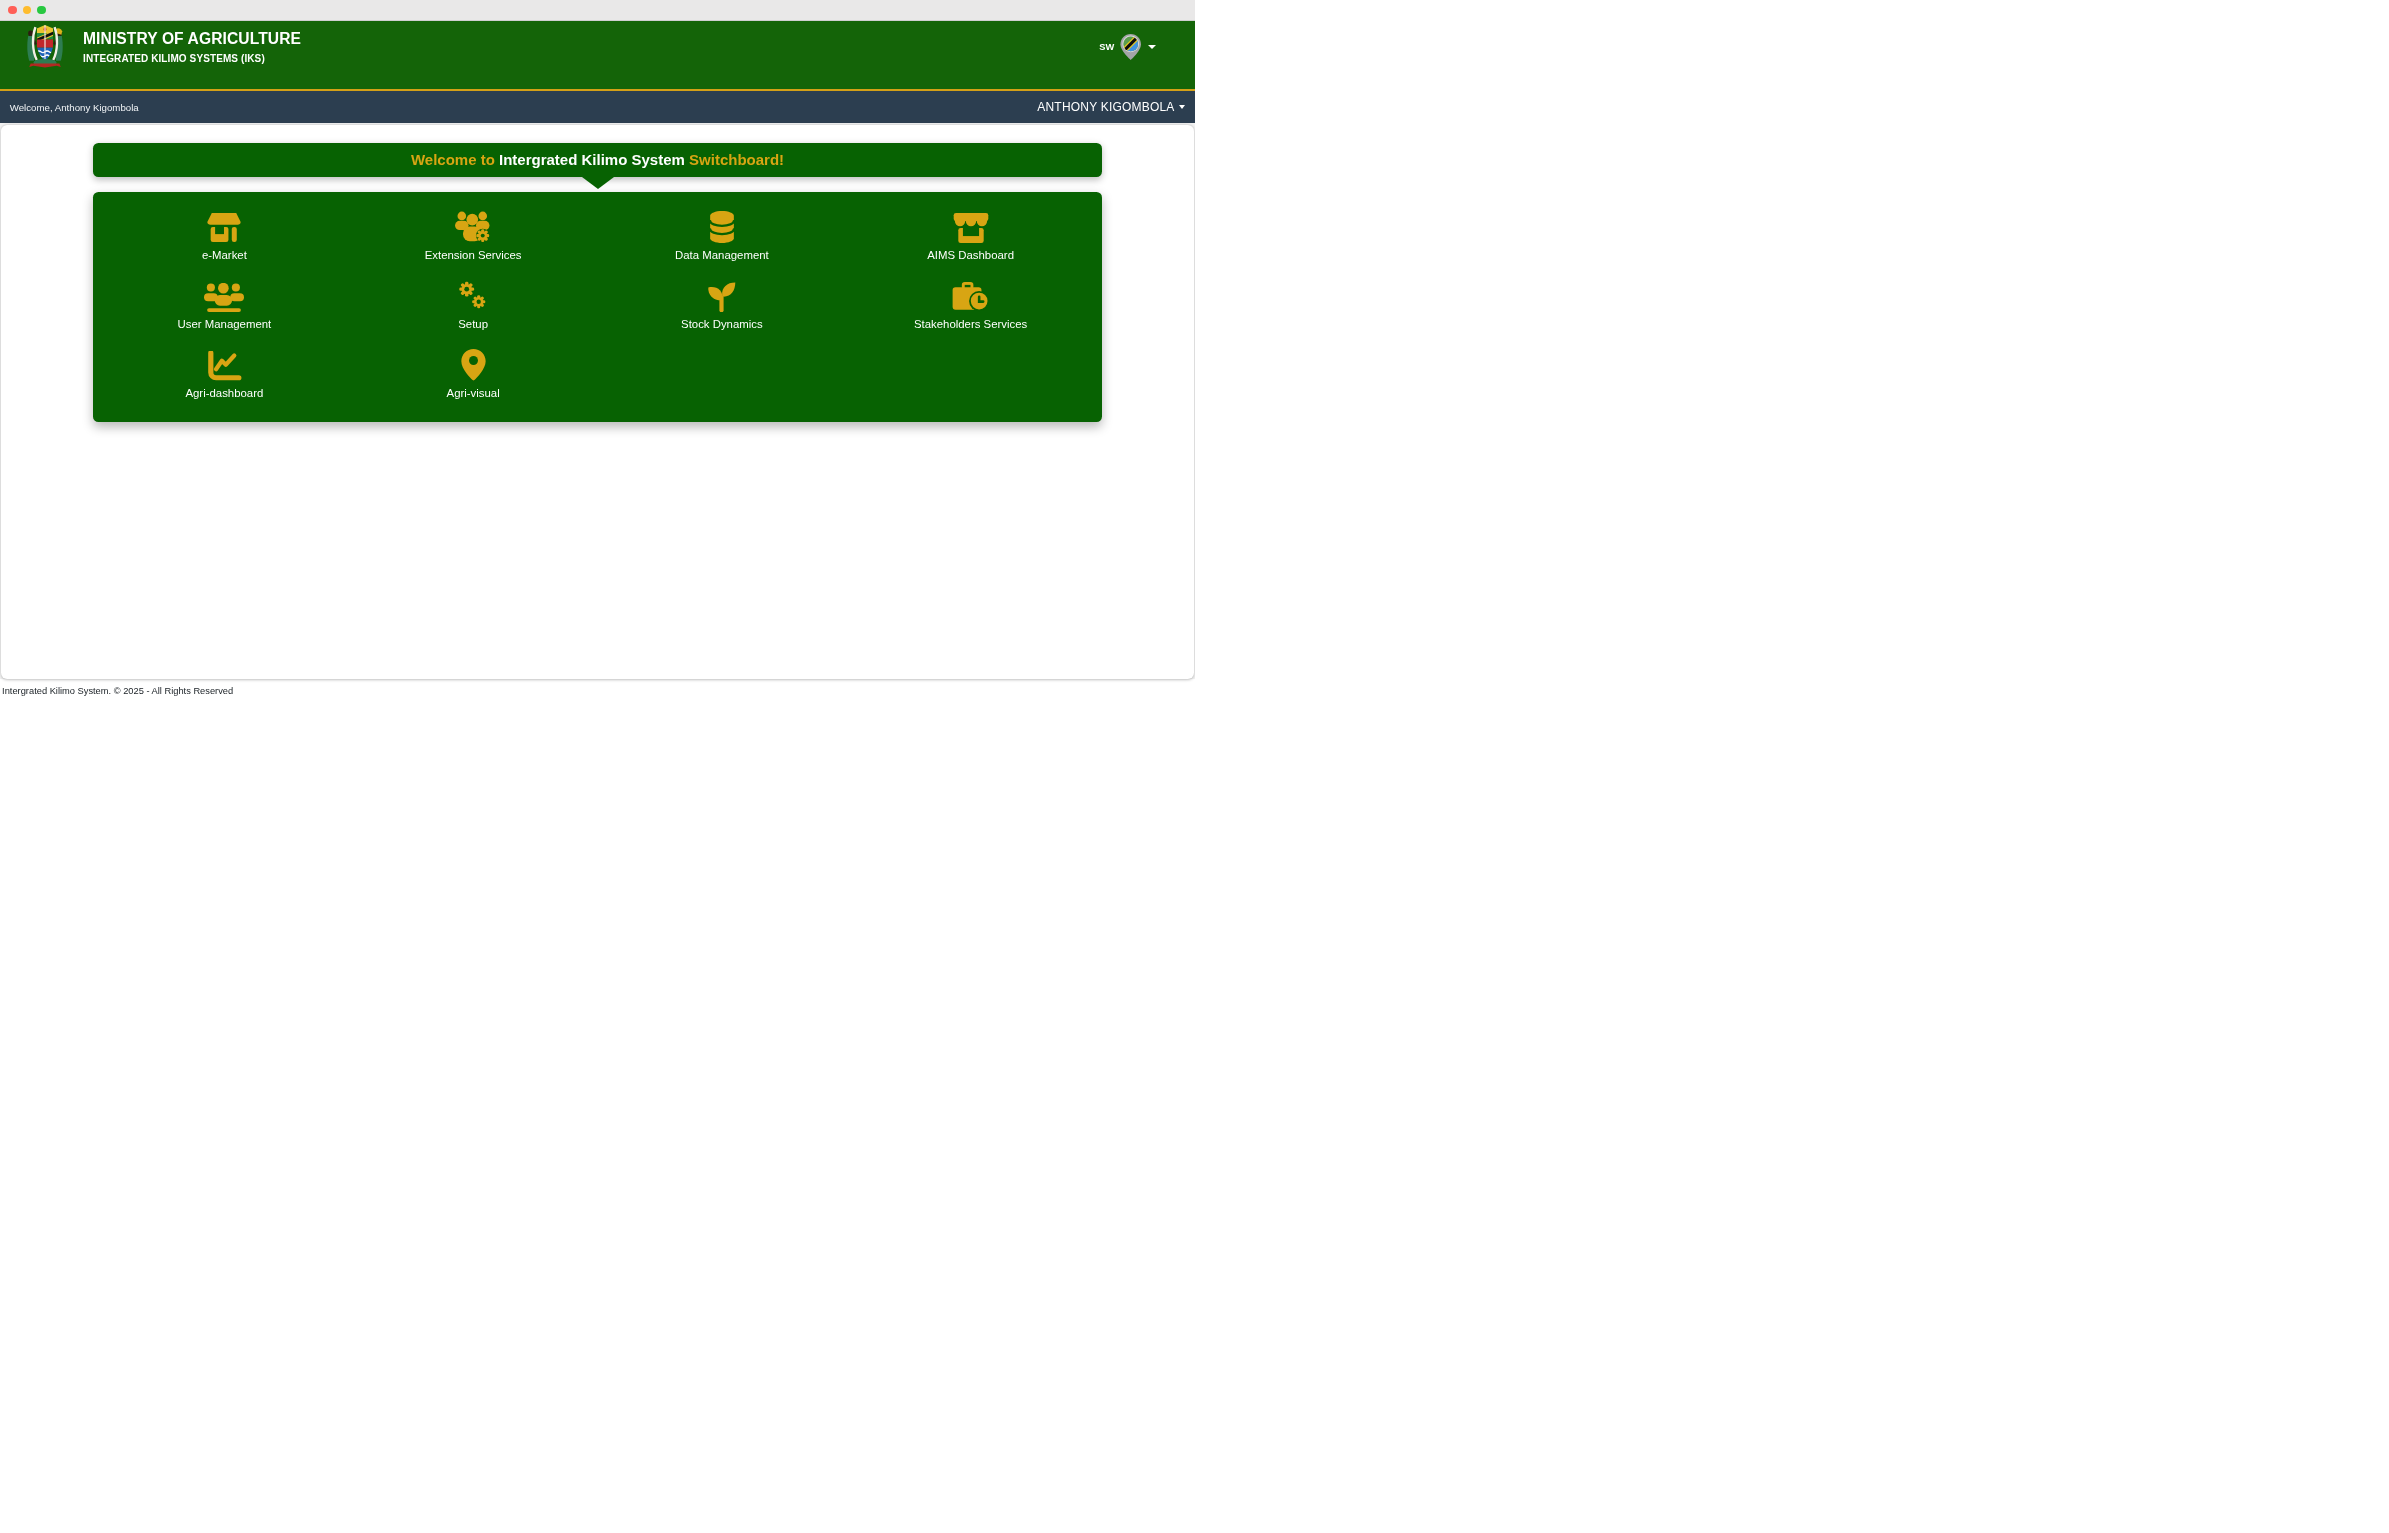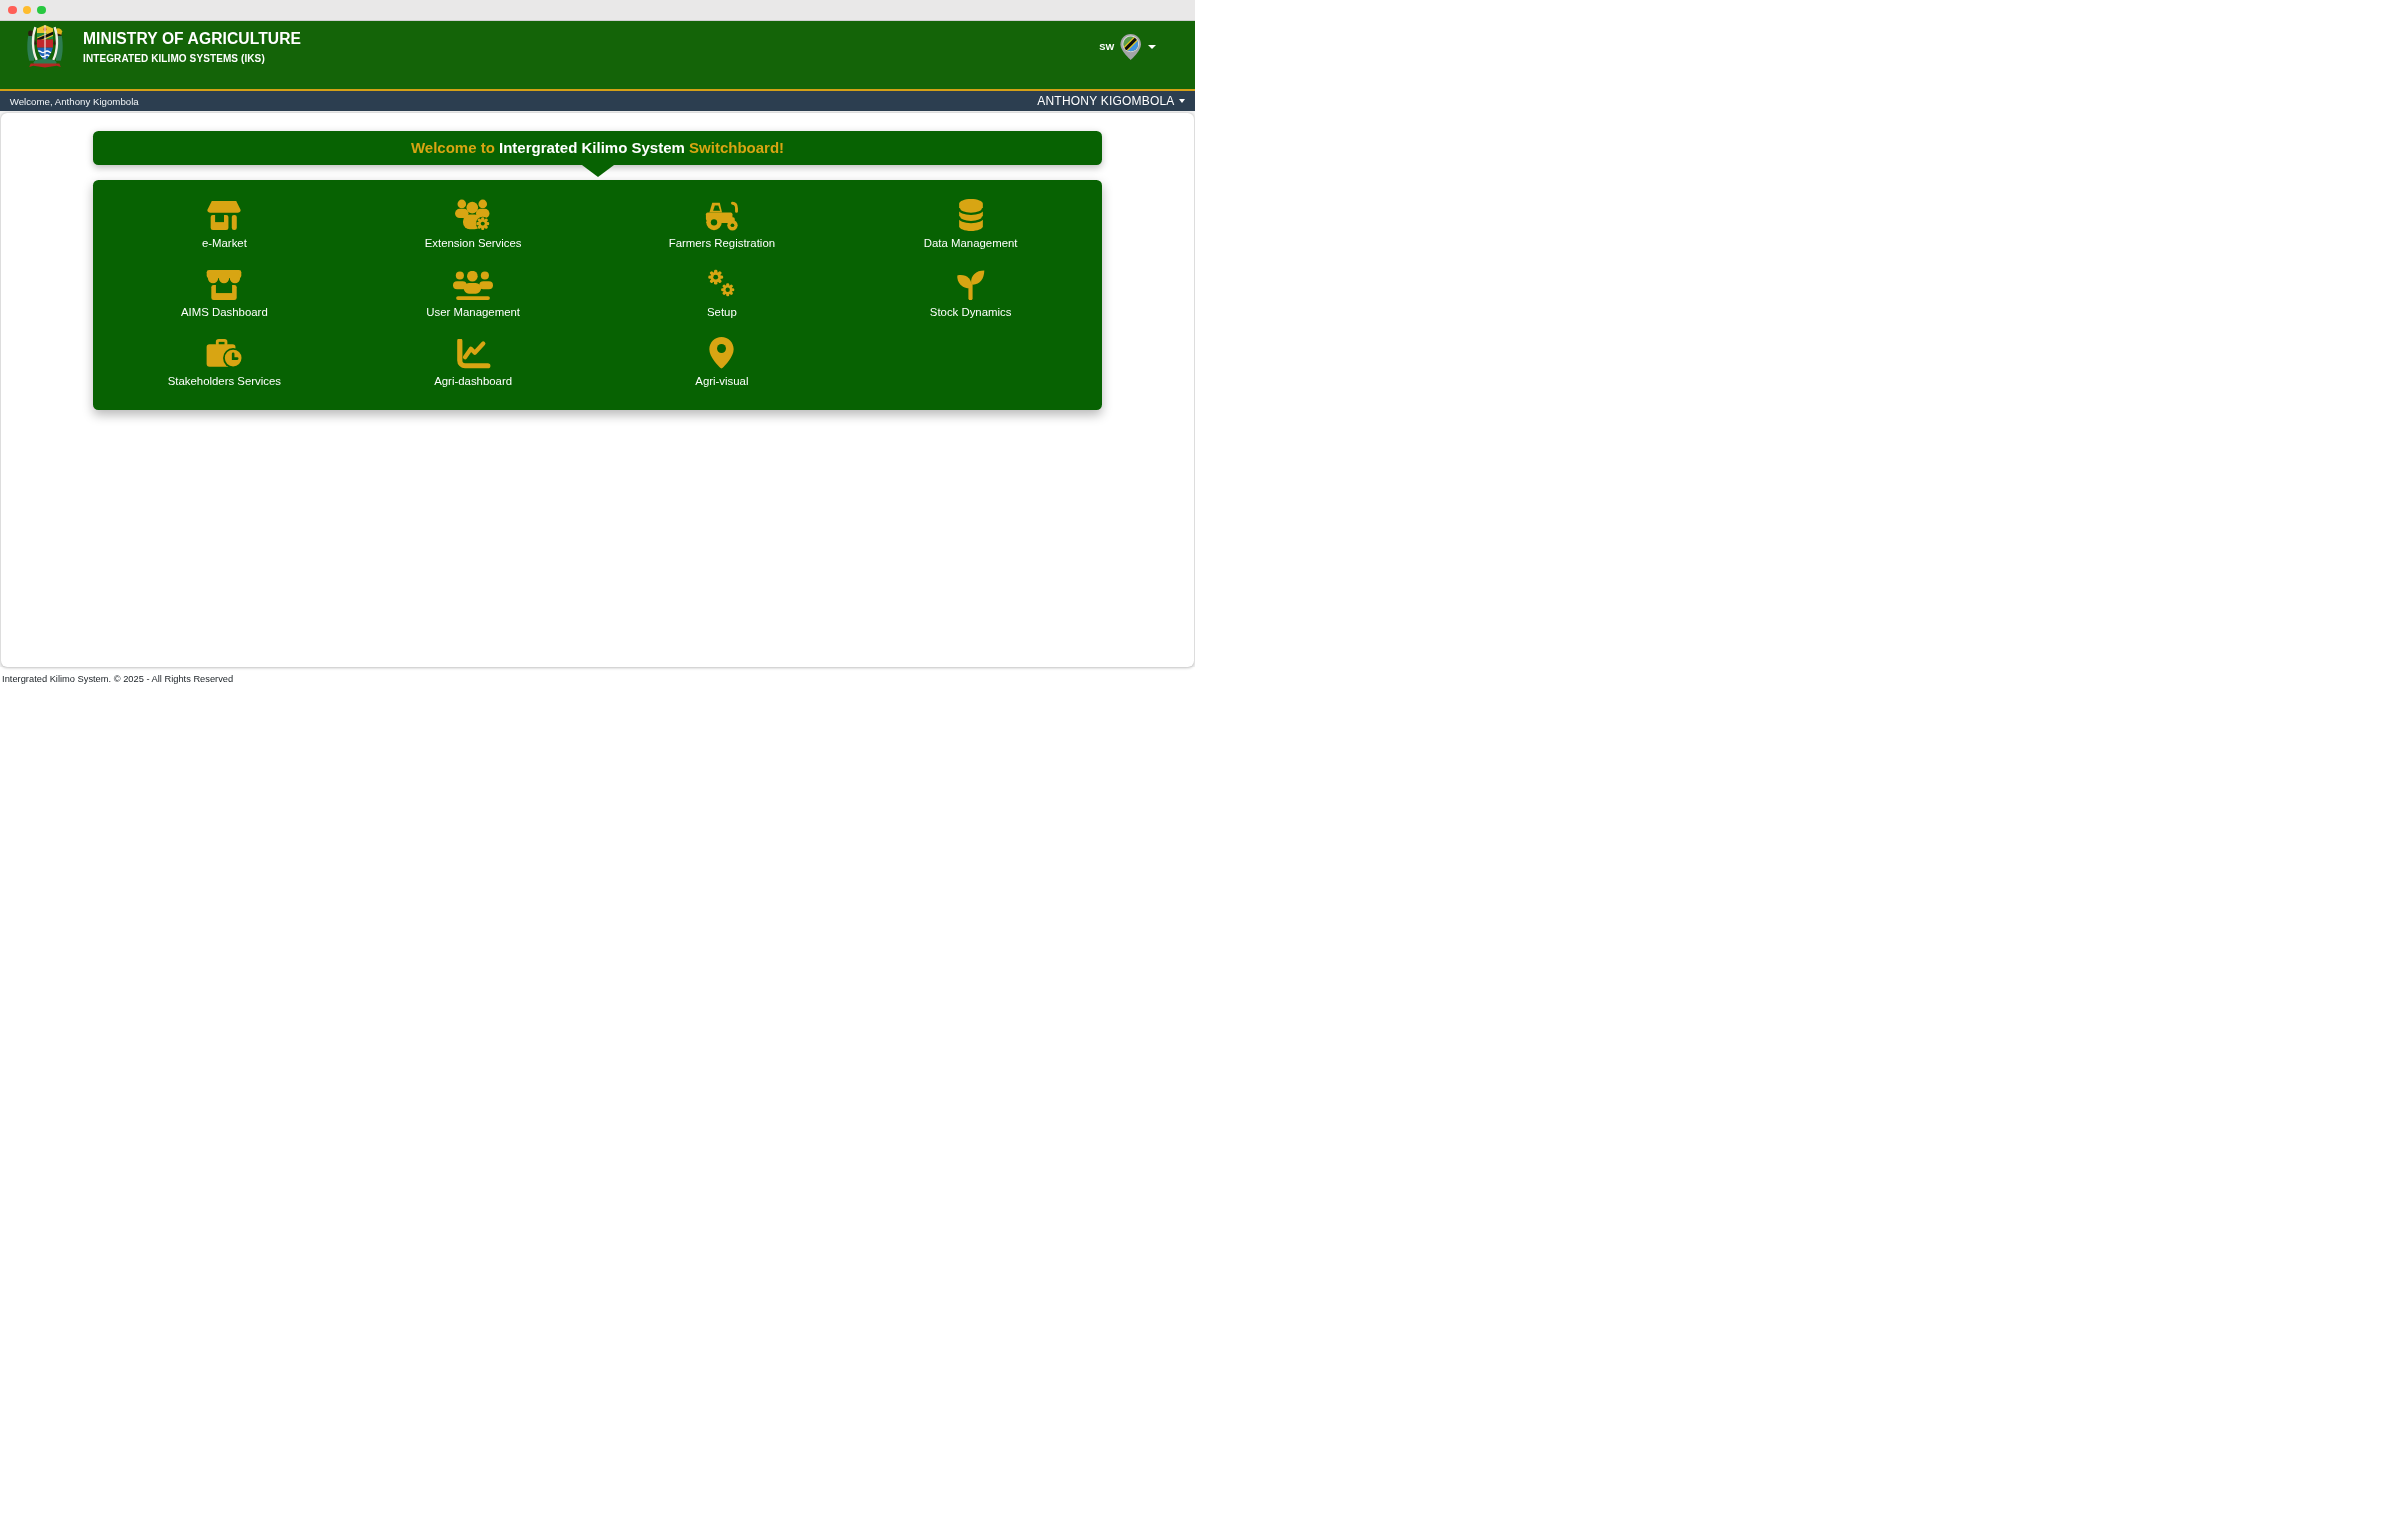--- a/index.html
+++ b/index.html
@@ -17,21 +17,21 @@
   .app-header { height:70px; background:#146408; display:flex; align-items:center; padding:0 39px 16px 25px; border-bottom:2.8px solid #d4a017; }
   .logo-box { width:40px; height:50px; flex:0 0 auto; margin-right:18px; display:flex; align-items:center; }
   .header-titles { display:flex; flex-direction:column; gap:4.8px; }
   .header-title { color:#ffffff; font-size:15.6px; font-weight:bold; letter-spacing:0.1px; }
   .header-subtitle { color:#ffffff; font-size:10px; font-weight:bold; letter-spacing:0.1px; }
   .header-right { margin-left:auto; display:flex; align-items:center; gap:6.2px; cursor:pointer; }
   .lang-label { color:#ffffff; font-weight:bold; font-size:9.3px; }
   .caret { width:0; height:0; border-left:4.1px solid transparent; border-right:4.1px solid transparent; border-top:4.8px solid #ffffff; }
 
   
-  .userbar { height:20px; background:#2c3e50; display:flex; align-items:center; padding:0 9.7px; }
+  .userbar { height:32px; background:#2c3e50; display:flex; align-items:center; padding:0 9.7px; }
   .welcome-text { color:#f2f5f7; font-size:9.7px; }
   .user-menu { margin-left:auto; display:flex; align-items:center; gap:4.8px; cursor:pointer; }
   .user-menu-label { color:#ffffff; font-size:12px; font-weight:normal; letter-spacing:0.2px; }
   .caret-sm { width:0; height:0; border-left:3.5px solid transparent; border-right:3.5px solid transparent; border-top:4.1px solid #ffffff; }
 
   
   .main-wrap { background:#f2f2f2; padding:1.4px 1.4px 0 1.4px; }
   .content-card { background:#ffffff; border-radius:6.2px; min-height:554px; box-shadow:0 0.7px 2.8px rgba(0,0,0,0.25); padding-top:18px; position:relative; }
 
   
@@ -179,36 +179,20 @@
               <rect class="gi" x="-2.5" y="-10.5" width="5" height="21" rx="2" transform="rotate(90)"></rect>
               <rect class="gi" x="-2.5" y="-10.5" width="5" height="21" rx="2" transform="rotate(135)"></rect>
               <circle class="gi" r="7"></circle>
               <circle class="gc" r="3.2"></circle>
             </g>
           </svg>
         </span>
         <span class="sb-label">Extension Services</span>
       </div>
 
-      <div class="sb-item">
-        <span class="sb-icon">
-          <svg width="43" height="30" viewBox="0 0 66 52">
-            <path class="gs" stroke-width="5" d="M52 4 q7 0 7 9 v5"></path>
-            <path class="gi" d="M12 20 L17 3 h13 l4 17 Z"></path>
-            <polygon class="gc" points="18.5,17 21.5,8 27.5,8 30.5,17"></polygon>
-            <rect class="gi" x="6" y="20" width="46" height="14" rx="3"></rect>
-            <rect class="gi" x="22" y="28" width="34" height="10" rx="3"></rect>
-            <circle class="gi" cx="20" cy="37" r="13.5"></circle>
-            <circle class="gc" cx="20" cy="37" r="5.5"></circle>
-            <circle class="gi" cx="52" cy="42" r="9"></circle>
-            <circle class="gc" cx="52" cy="42" r="3.2"></circle>
-          </svg>
-        </span>
-        <span class="sb-label">Farmers Registration</span>
-      </div>
 
       <div class="sb-item">
         <span class="sb-icon">
           <svg width="30" height="32" viewBox="0 0 48 54">
             <path class="gi" d="M24 0 C35 0 44 3.6 44 8 V46 C44 50.4 35 54 24 54 C13 54 4 50.4 4 46 V8 C4 3.6 13 0 24 0 Z"></path>
             <path class="gns" stroke-width="4" d="M4 17 C4 21.4 13 25 24 25 C35 25 44 21.4 44 17"></path>
             <path class="gns" stroke-width="4" d="M4 31 C4 35.4 13 39 24 39 C35 39 44 35.4 44 31"></path>
           </svg>
         </span>
         <span class="sb-label">Data Management</span>

